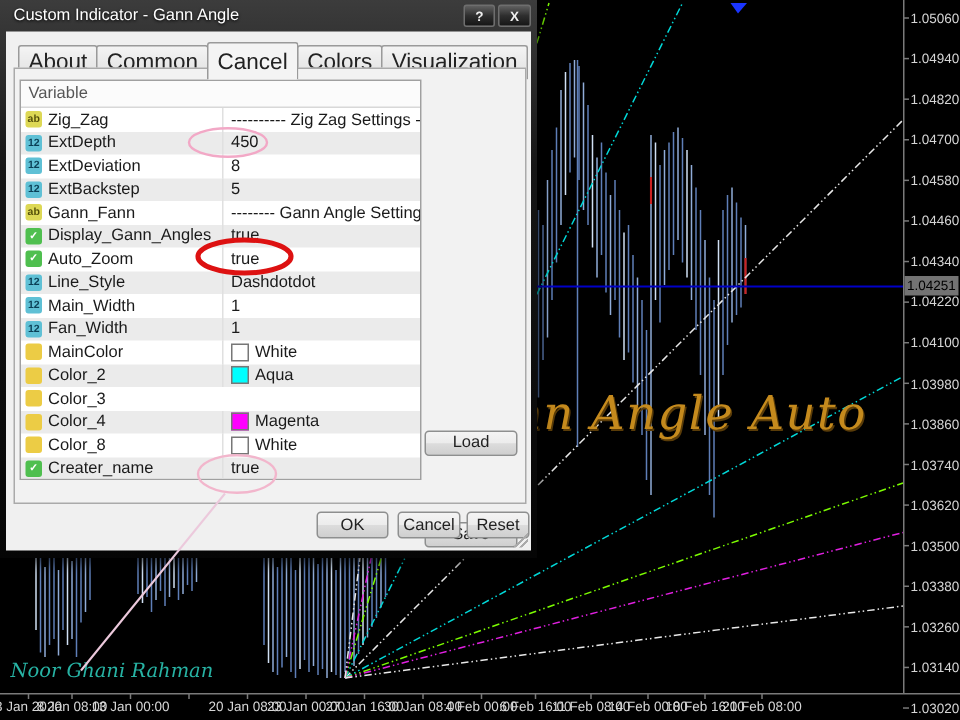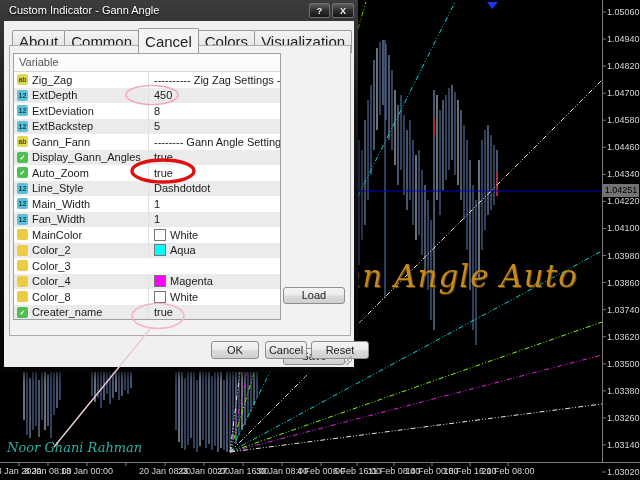--- a/index.html
+++ b/index.html
@@ -59,21 +59,21 @@
         display:flex;align-items:center;padding-left:5px;overflow:hidden;white-space:nowrap;}
   .swatch{display:inline-block;width:10px;height:10px;border:1px solid #777;margin-right:4px;flex:none;}
   
   .w7btn{position:absolute;border:1px solid #8e8f8f;border-radius:3px;font-size:11px;color:#222;
          background:linear-gradient(180deg,#f4f4f4,#ececec 48%,#dcdcdc 52%,#cfcfcf);
          text-align:center;box-sizing:border-box;cursor:pointer;font-family:"Liberation Sans",sans-serif;}
   #btn-load{left:279px;top:266px;width:62px;height:17px;line-height:15px;}
   #btn-save{left:279px;top:290px;width:62px;height:17px;line-height:15px;margin-top:37px;}
   #btn-ok{left:207px;top:320px;width:48px;height:18px;line-height:16px;}
   #btn-cancel{left:261px;top:320px;width:42px;height:18px;line-height:16px;}
-  #btn-reset{left:307px;top:320px;width:58px;height:18px;line-height:16px;}
+  #btn-reset{left:307px;top:320px;width:42px;height:18px;line-height:16px;}
   #grip{position:absolute;right:2px;bottom:2px;width:10px;height:10px;
         background:linear-gradient(135deg,transparent 50%,#aaa 50%,#aaa 60%,transparent 60%,transparent 70%,#aaa 70%,#aaa 80%,transparent 80%);}
   
   #anno-svg{position:absolute;left:0;top:0;z-index:30;pointer-events:none;}
 </style>
 </head>
 <body>
 
 <div id="screen">
 

